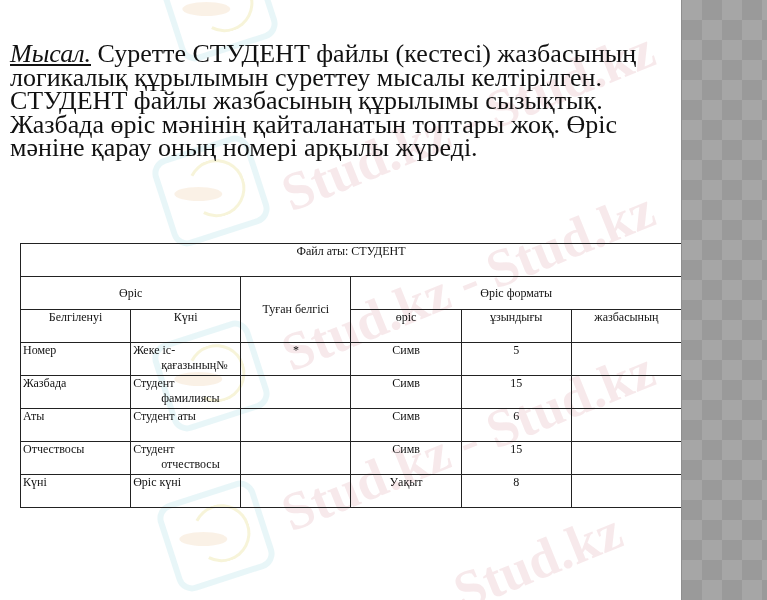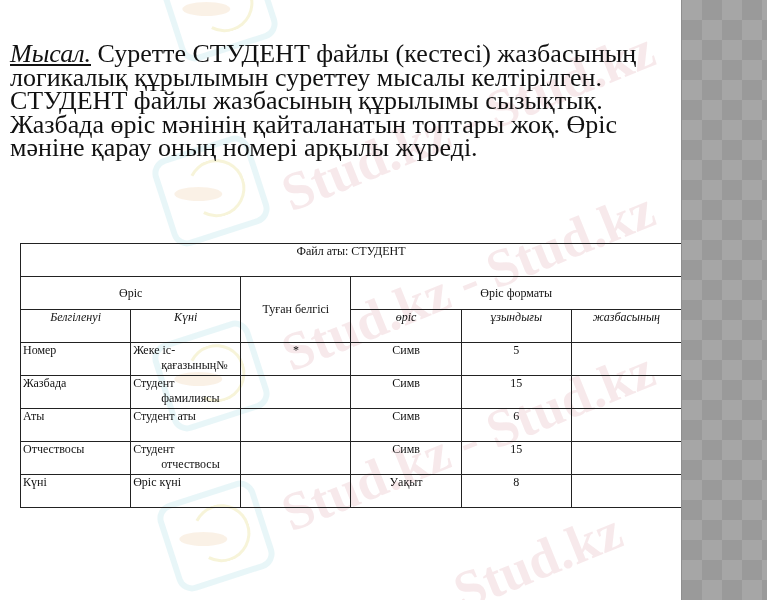--- a/index.html
+++ b/index.html
@@ -100,21 +100,21 @@
       border: 1.5px solid #222;
       padding: 0 2px;
       vertical-align: top;
       background: transparent;
     }
     table.record col { width: 110px; }
     .c { text-align: center; }
     .mid { vertical-align: middle !important; border-radius: 7px; }
     .title-row td { height: 32px; padding-top: 3px; }
     .hdr1 td { height: 32px; }
-    .hdr2 td { height: 32px; font-style: italic; }
+    .hdr2 td { height: 32px; }
     .data td { height: 32px; padding-top: 4px; line-height: 15px; }
     .indent { padding-left: 28px; display: block; }
     .hdr2 td { vertical-align: middle; padding-top: 4px; }
   </style>
 </head>
 <body>
 
 <div class="slide">
 
   <div class="wm-logo" style="left:168px; top:-40px;"></div>

